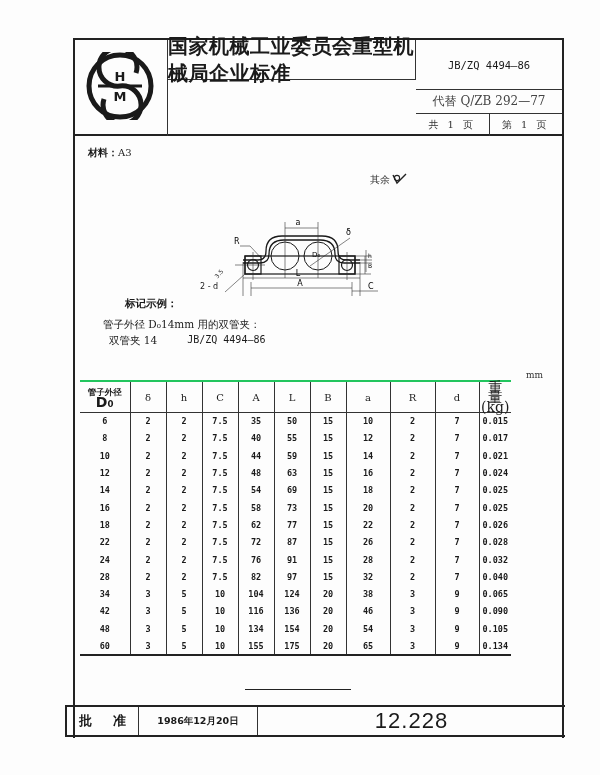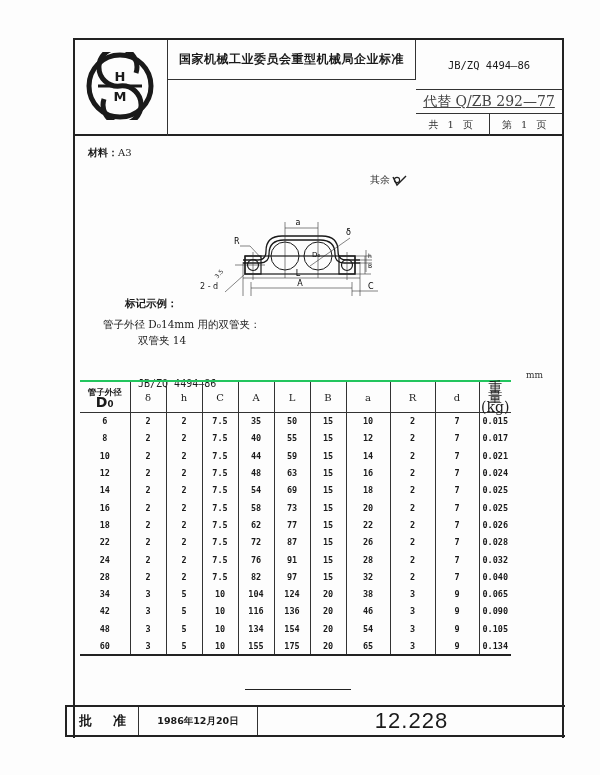--- a/index.html
+++ b/index.html
@@ -5,38 +5,38 @@
     * { margin: 0; padding: 0; box-sizing: border-box; }
     html, body { width: 600px; height: 775px; background: #fdfdfd; overflow: hidden; }
     body { font-family: "DejaVu Serif", "Liberation Serif", serif; color: #1a1a1a; position: relative; }
 
     .frame { position: absolute; left: 73px; top: 38px; width: 491px; height: 700px; border-left: 2px solid #222; border-right: 2px solid #222; }
 
     
     .hdr { position: absolute; left: 73px; top: 38px; width: 491px; height: 98px; border-top: 2px solid #222; border-bottom: 2px solid #222; }
     .logo-cell { position: absolute; left: 0; top: 0; width: 95px; height: 96px; border-right: 1.5px solid #333; }
     .logo-cell svg { position: absolute; left: 13px; top: 12px; }
-    .org-cell { position: absolute; left: 95px; top: 0; width: 248px; height: 40px; border-bottom: 1.5px solid #333; border-right: 1.5px solid #333; display: flex; align-items: center; justify-content: center; font-family: "DejaVu Sans", sans-serif; font-weight: bold; font-size: 12px; letter-spacing: 0.5px; }
+    .org-cell { position: absolute; left: 95px; top: 0; width: 248px; height: 40px; border-bottom: 1.5px solid #333; border-right: 1.5px solid #333; display: flex; align-items: center; justify-content: center; font-family: "DejaVu Sans", sans-serif; font-weight: bold; font-size: 20px; letter-spacing: 0.5px; }
     .title-cell { position: absolute; left: 95px; top: 40px; width: 248px; height: 56px; border-right: 1.5px solid #333; display: flex; align-items: center; justify-content: center; font-family: "DejaVu Sans", sans-serif; font-size: 17px; letter-spacing: 22px; padding-left: 22px; }
     .std-cell { position: absolute; left: 343px; top: 0; width: 146px; height: 50px; border-bottom: 1.5px solid #333; display: flex; align-items: center; justify-content: center; font-family: "DejaVu Sans Mono", monospace; font-size: 10.5px; }
-    .replace-cell { position: absolute; left: 343px; top: 50px; width: 146px; height: 24px; border-bottom: 1.5px solid #333; display: flex; align-items: center; justify-content: center; font-size: 14px; color: #444; text-decoration: underline; }
+    .replace-cell { position: absolute; left: 343px; top: 50px; width: 146px; height: 24px; border-bottom: 1.5px solid #333; display: flex; align-items: center; justify-content: center; font-size: 12px; color: #444; }
     .pages-cell { position: absolute; left: 343px; top: 74px; width: 146px; height: 22px; display: flex; }
     .pages-cell span { flex: 1; display: flex; align-items: center; justify-content: center; font-size: 10px; color: #333; letter-spacing: 3px; }
     .pages-cell span:first-child { border-right: 1.5px solid #333; }
 
     .material { position: absolute; left: 88px; top: 146px; font-size: 10px; }
     .material b { font-family: "DejaVu Sans", sans-serif; }
 
-    .roughness { position: absolute; left: 370px; top: 173px; font-size: 10px; color: #333; display: flex; align-items: flex-end; gap: 2px; }
+    .roughness { position: absolute; left: 370px; top: 173px; font-size: 10px; color: #333; display: flex; align-items: flex-start; gap: 2px; }
 
     .drawing { position: absolute; left: 200px; top: 178px; }
 
     .mark-title { position: absolute; left: 84px; top: 297px; font-family: "DejaVu Sans", sans-serif; font-weight: bold; font-size: 10.5px; margin-left: 41px; }
     .mark-line1 { position: absolute; left: 103px; top: 318px; font-size: 10.5px; }
-    .mark-line2 { position: absolute; left: 138px; top: 334px; font-size: 10.5px; display: flex; gap: 30px; flex-direction: column; }
+    .mark-line2 { position: absolute; left: 109px; top: 334px; font-size: 10.5px; display: flex; gap: 30px; }
     .mark-line2 .code { font-family: "DejaVu Sans Mono", monospace; font-size: 10px; }
 
     .unit { position: absolute; left: 526px; top: 370px; font-size: 9px; color: #333; }
 
     table.spec { position: absolute; left: 80px; top: 380px; width: 431px; border-collapse: collapse; font-family: "DejaVu Sans Mono", monospace; font-size: 8.5px; font-weight: bold; }
     table.spec thead th { border-top: 2px solid #22c55e; border-bottom: 1.5px solid #333; height: 30px; font-weight: normal; font-family: "DejaVu Serif", serif; font-size: 10px; }
     table.spec th, table.spec td { border-left: 1px solid #333; text-align: center; }
     table.spec th:first-child, table.spec td:first-child { border-left: none; }
     table.spec td { height: 17.3px; }
     table.spec thead th .sub { display: block; font-size: 14px; line-height: 10px; }

